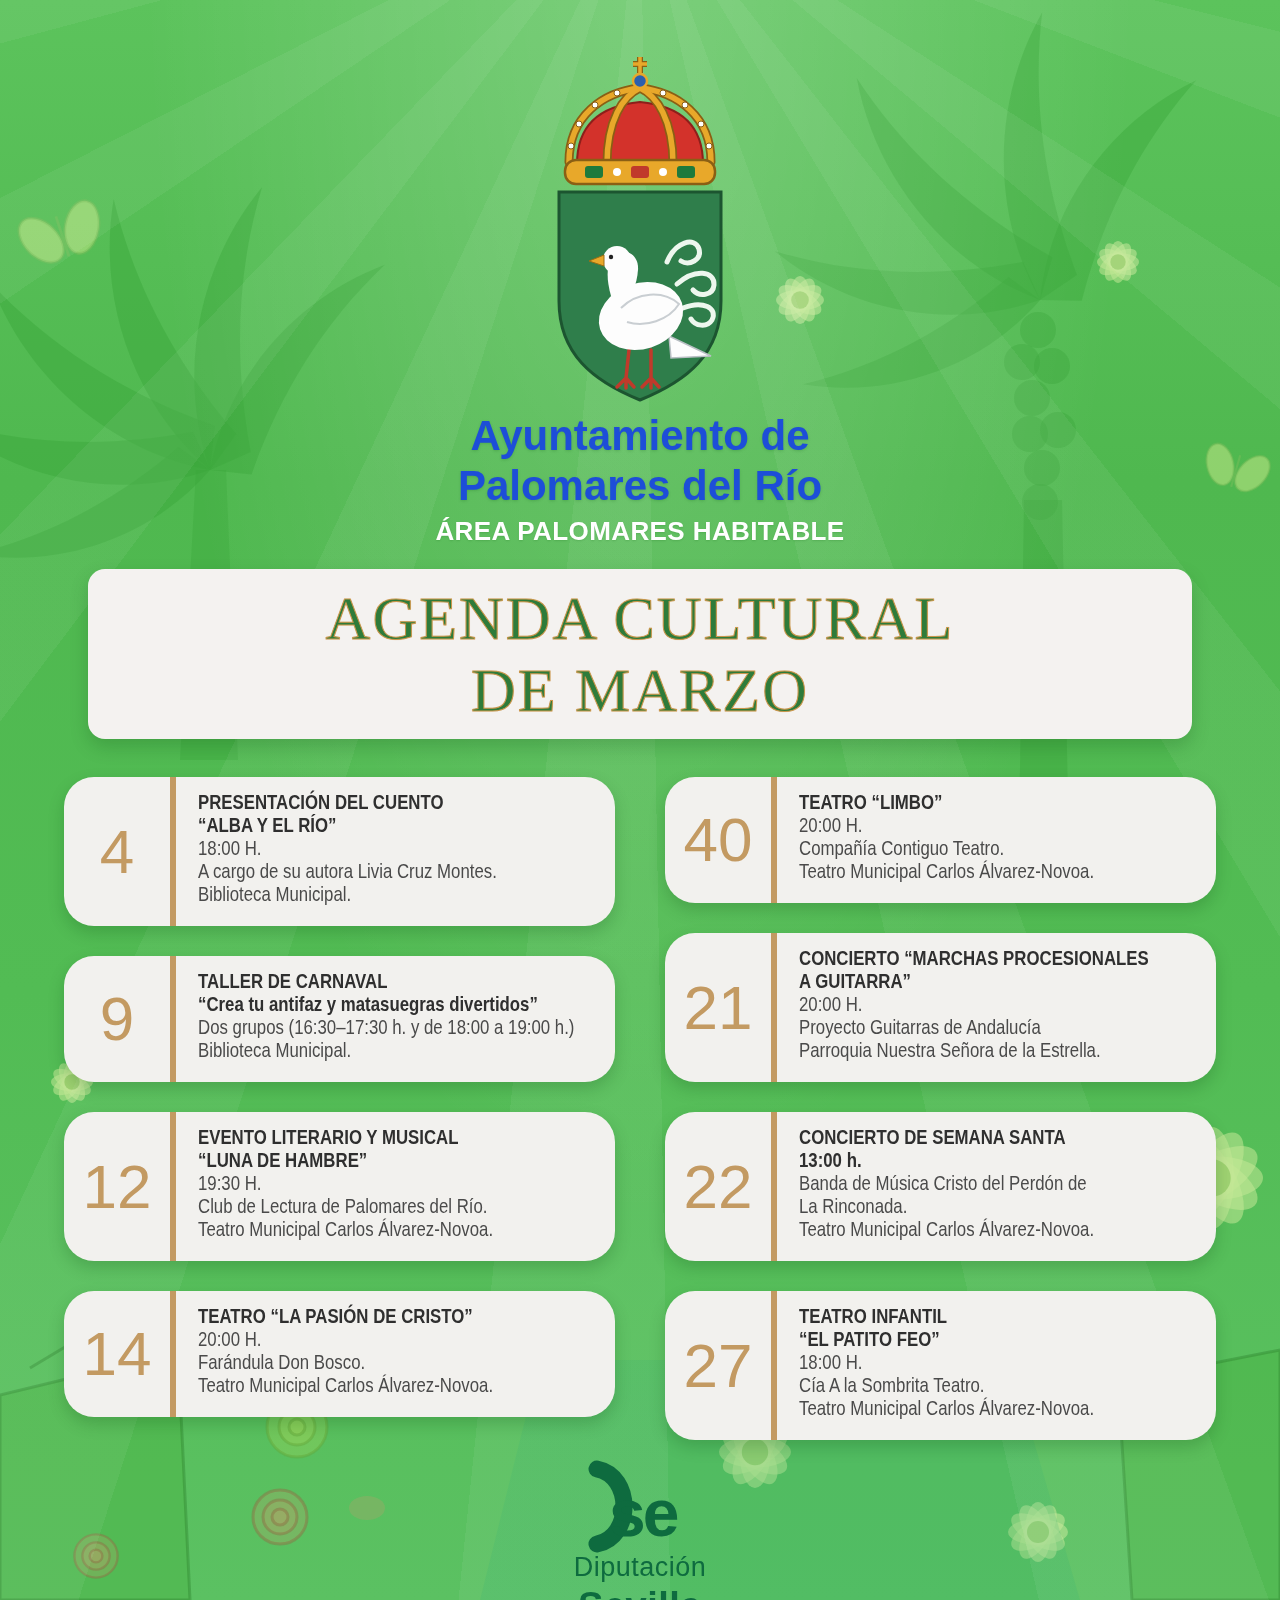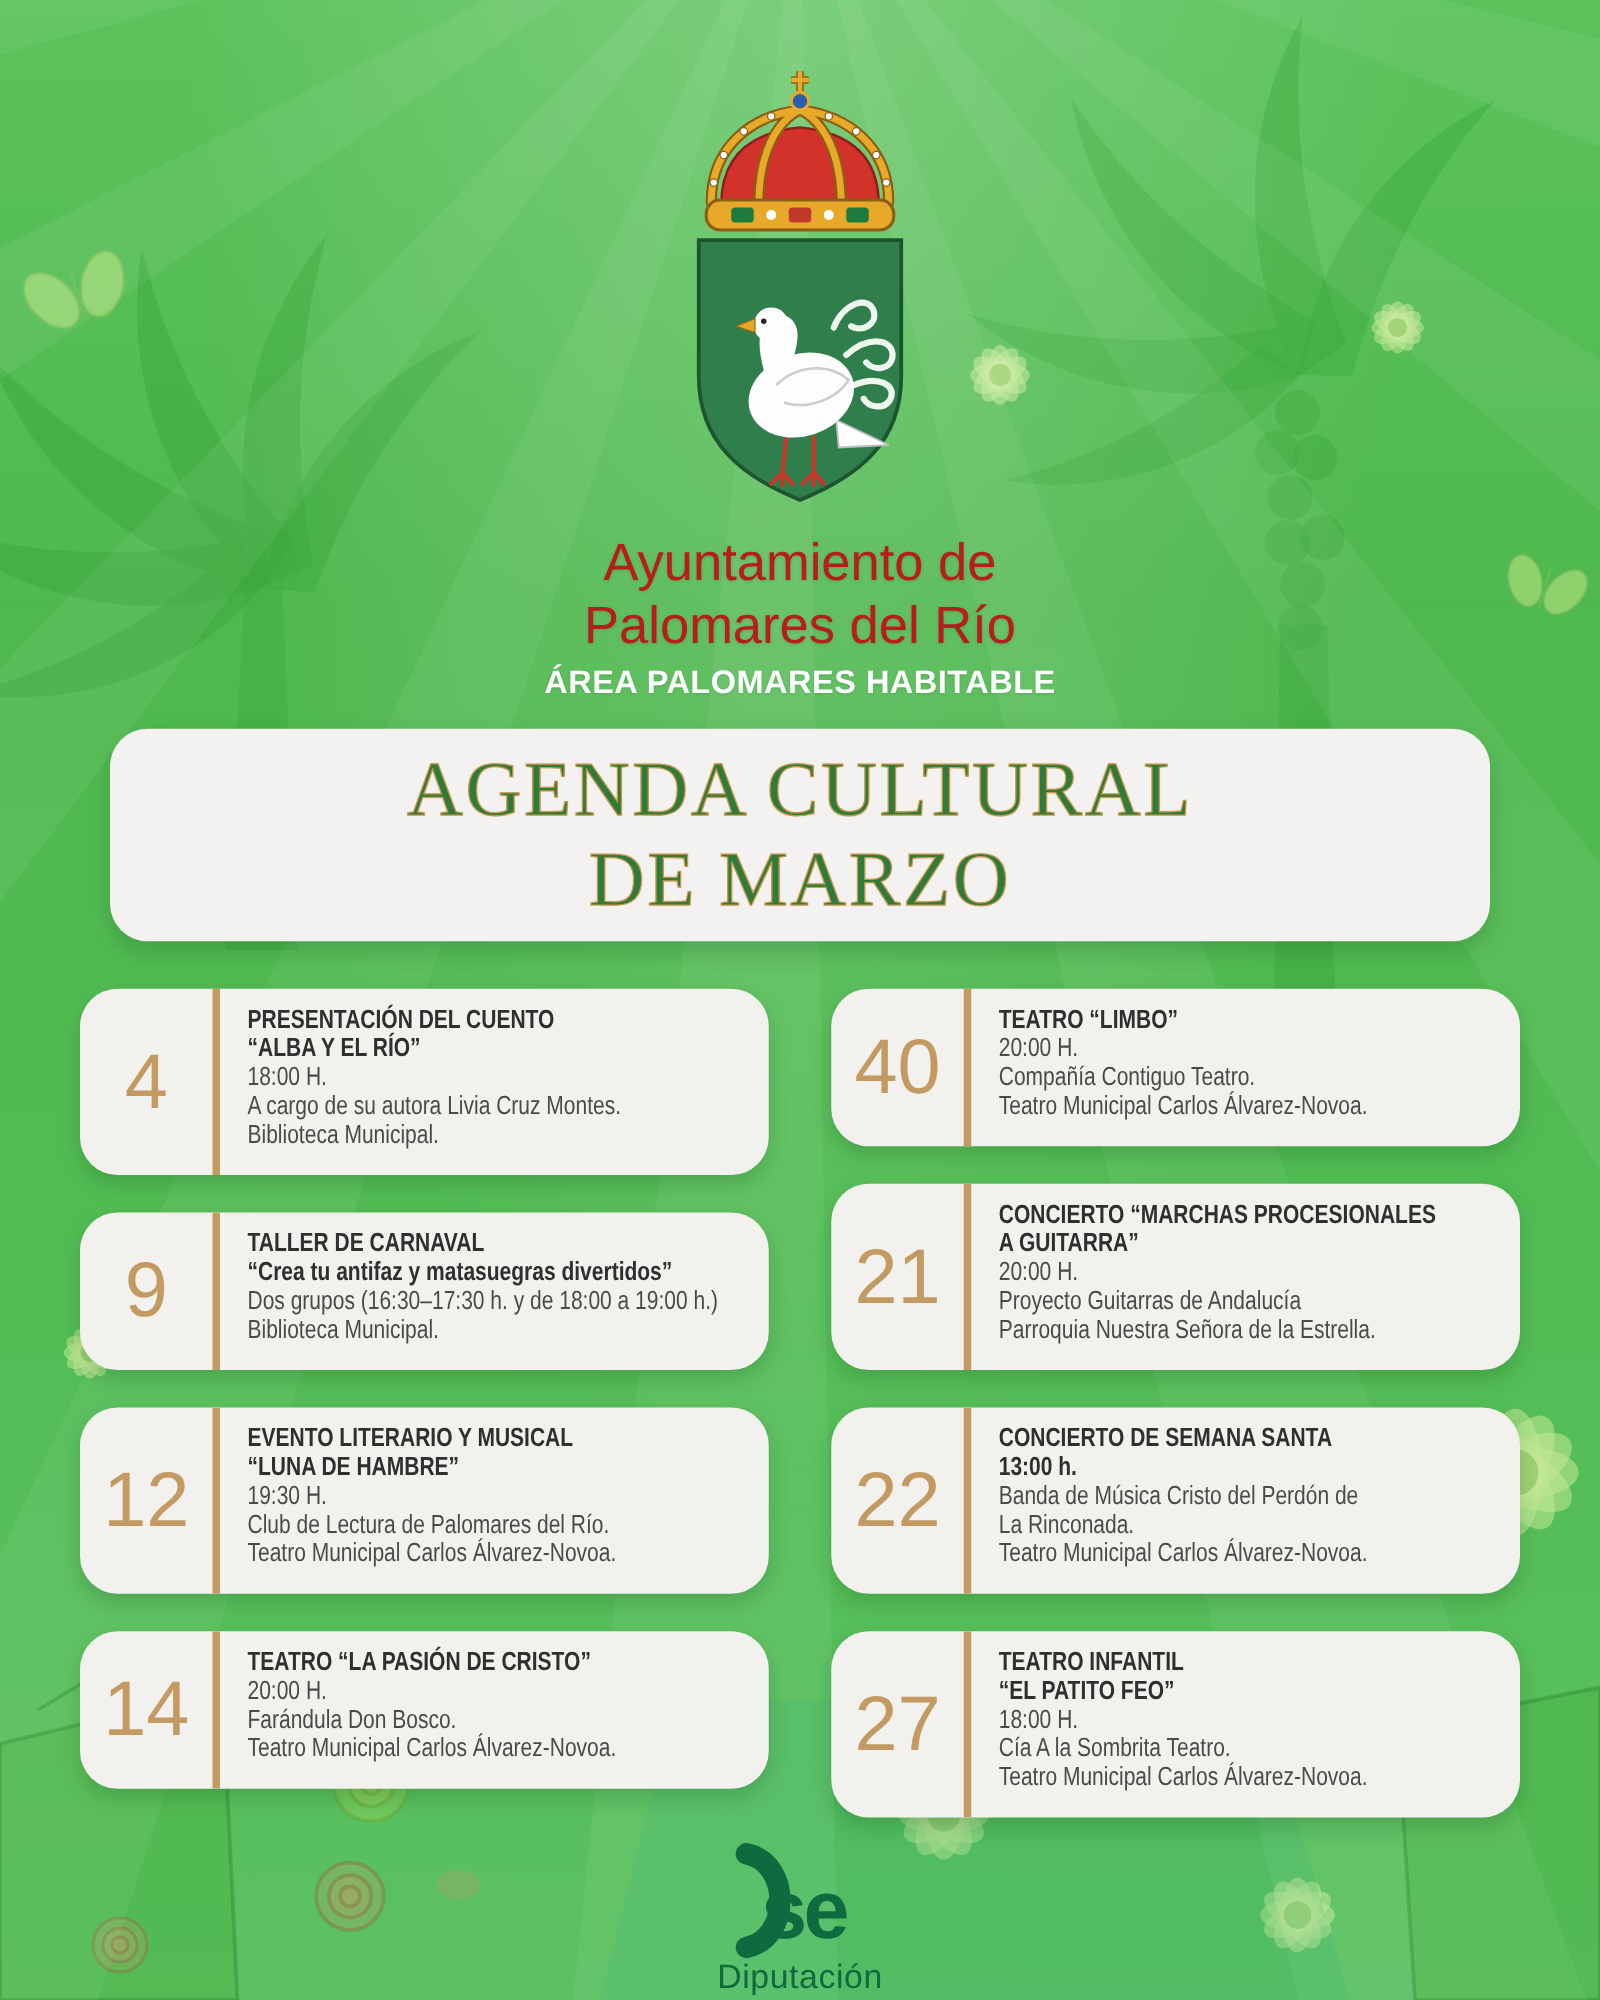--- a/index.html
+++ b/index.html
@@ -23,24 +23,24 @@
   }
   .bg-art{position:absolute;inset:0;z-index:0;}
   .bg-rays{
     position:absolute;inset:0;z-index:1;pointer-events:none;
     background:
       radial-gradient(ellipse at 50% -6%, rgba(255,255,255,0.20), rgba(255,255,255,0) 55%),
       repeating-conic-gradient(from 160deg at 50% -8%, rgba(255,255,255,0.055) 0deg 7deg, rgba(255,255,255,0) 7deg 19deg);
   }
   .content{position:relative;z-index:2;display:flex;flex-direction:column;align-items:center;}
   .crest{margin-top:56px;display:block;}
-  .municipality{margin-top:14px;text-align:center;color:#b91c1c;font-weight:normal;font-size:42px;line-height:1.2;text-shadow:0 1px 3px rgba(0,80,0,0.18);}
+  .municipality{text-align:center;color:#1d4ed8;font-weight:bold;font-size:42px;line-height:1.2;text-shadow:0 1px 3px rgba(0,80,0,0.18);}
   .area{margin-top:4px;color:#fff;font-weight:bold;font-size:26px;letter-spacing:.4px;text-shadow:0 1px 2px rgba(0,80,0,0.15);}
   .banner{
-    margin-top:22px;width:1104px;background:#F4F2F0;border-radius:30px;
+    margin-top:22px;width:1104px;background:#F4F2F0;border-radius:17px;
     padding:14px 10px 12px;text-align:center;box-shadow:0 8px 18px rgba(15,75,20,0.22);
   }
   .banner-title{
     font-family:"Liberation Serif",serif;font-size:62px;line-height:1.16;letter-spacing:2px;
     color:var(--title-green);-webkit-text-stroke:1px var(--title-outline-gold);
     text-shadow:0 0 1px var(--title-outline-gold);
   }
   .events{margin-top:38px;width:1152px;display:flex;gap:50px;align-items:flex-start;}
   .events-col{flex:1;display:flex;flex-direction:column;gap:30px;}
   .event-card{

